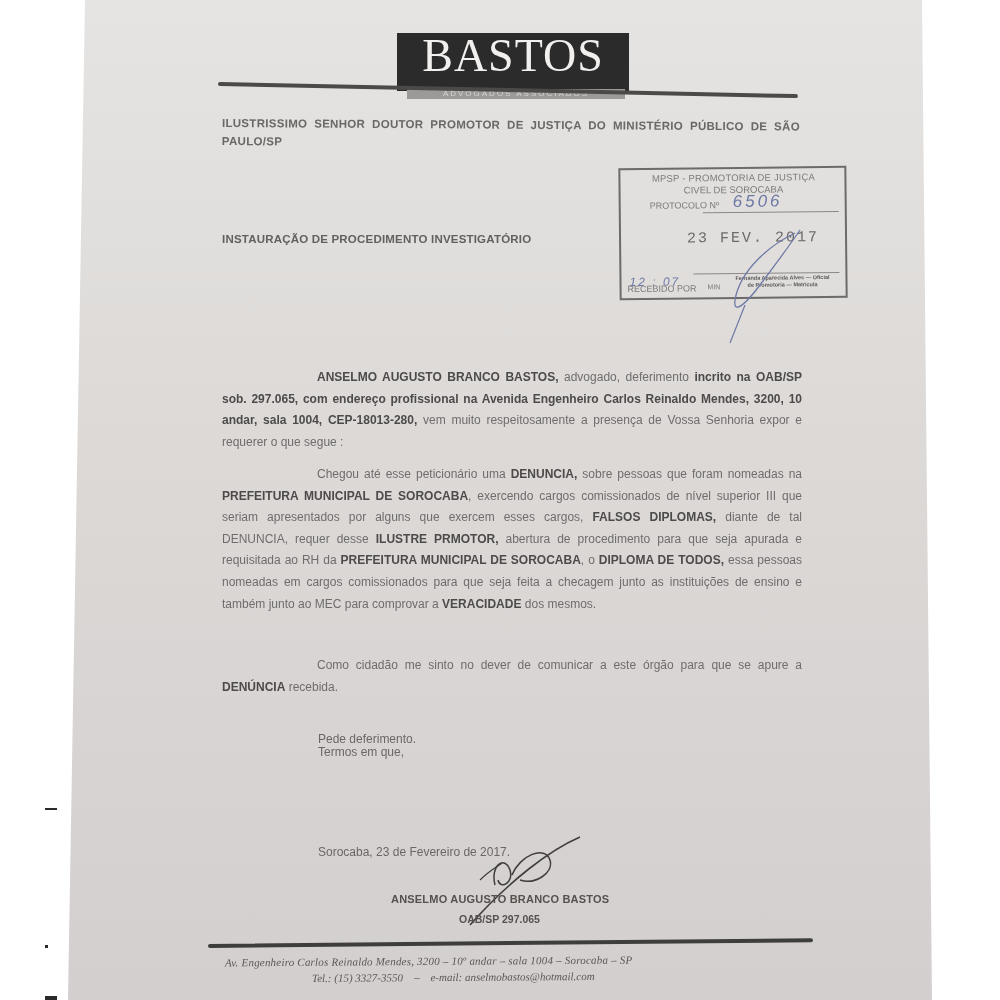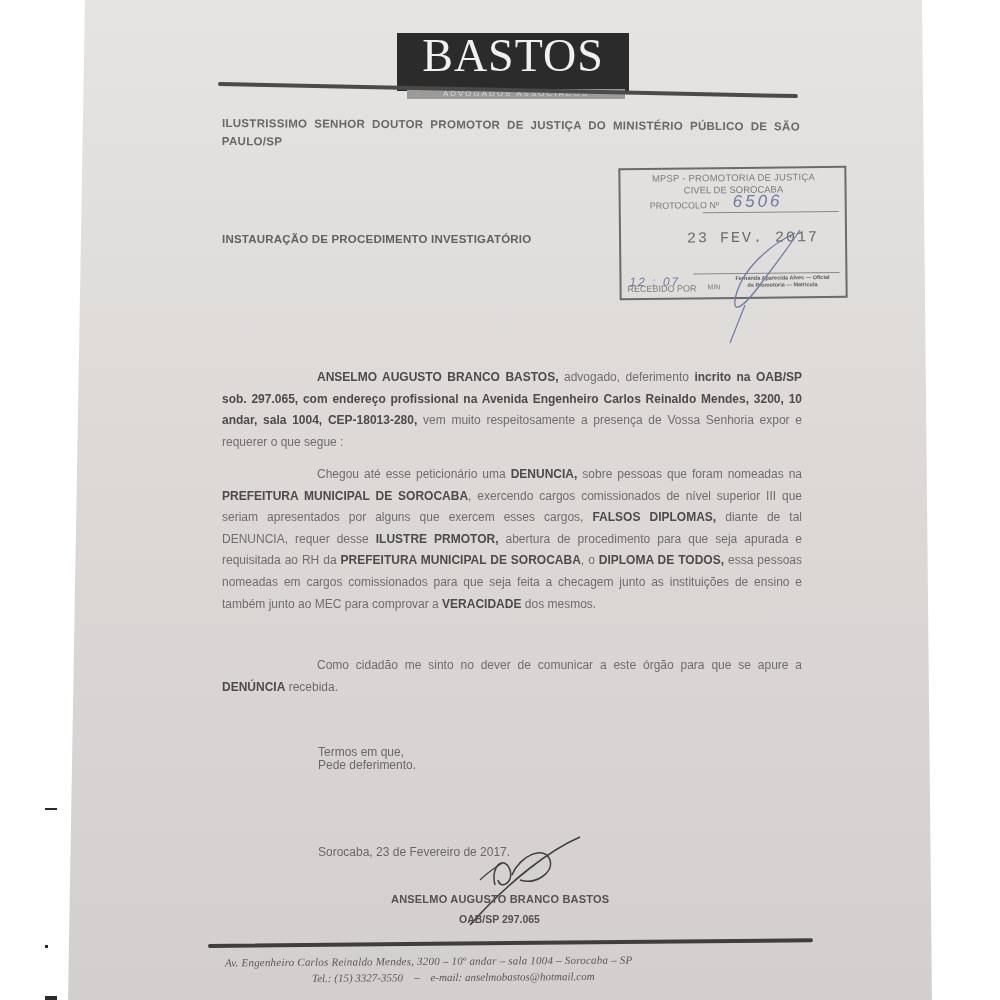--- a/index.html
+++ b/index.html
@@ -123,21 +123,21 @@
 
   <div class="abs body-text" style="top:464px;">
     <span class="indent"></span><span>Chegou até esse peticionário uma </span><b>DENUNCIA,</b><span> sobre pessoas que foram nomeadas na </span><b>PREFEITURA MUNICIPAL DE SOROCABA</b><span>, exercendo cargos comissionados de nível superior III que seriam apresentados por alguns que exercem esses cargos, </span><b>FALSOS DIPLOMAS,</b><span> diante de tal DENUNCIA, requer desse </span><b>ILUSTRE PRMOTOR,</b><span> abertura de procedimento para que seja apurada e requisitada ao RH da </span><b>PREFEITURA MUNICIPAL DE SOROCABA</b><span>, o </span><b>DIPLOMA DE TODOS,</b><span> essa pessoas nomeadas em  cargos comissionados para que seja feita a checagem junto as instituições de ensino e também junto ao MEC para comprovar a </span><b>VERACIDADE</b><span> dos mesmos.</span>
   </div>
 
   <div class="abs body-text" style="top:655px;">
     <span class="indent"></span><span>Como cidadão me sinto  no dever de comunicar a este órgão para que se apure a </span><b>DENÚNCIA</b><span> recebida.</span>
   </div>
 
   <div class="abs closing" style="top:742px;">Termos em que,</div>
-  <div class="abs closing" style="top:755px;text-align:right;">Pede deferimento.</div>
+  <div class="abs closing" style="top:729px;text-align:right;">Pede deferimento.</div>
   <div class="abs closing" style="top:805px;margin-top:37px;">Sorocaba, 23 de Fevereiro de 2017.</div>
 
   <svg class="abs sig-svg" viewBox="0 0 150 110">
     <path d="M130 12 C100 25, 60 55, 20 100" fill="none" stroke="#3f3d3f" stroke-width="1.6"></path>
     <path d="M45 60 C40 40, 55 30, 60 45 C64 58, 50 65, 48 55 M62 50 C70 30, 95 20, 100 35 C104 48, 85 60, 70 55" fill="none" stroke="#3f3d3f" stroke-width="1.5"></path>
     <path d="M30 55 C40 45, 50 40, 52 38" fill="none" stroke="#3f3d3f" stroke-width="1.2"></path>
   </svg>
   <div class="abs sig-name">ANSELMO AUGUSTO BRANCO BASTOS</div>
   <div class="abs sig-oab">OAB/SP 297.065</div>
 

